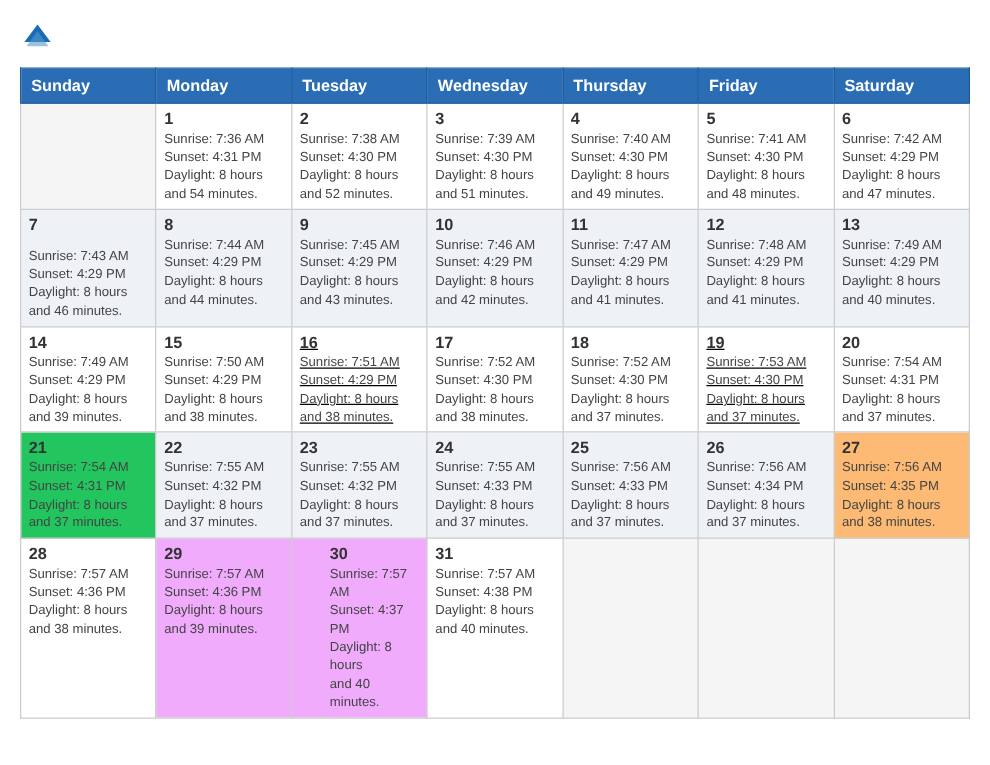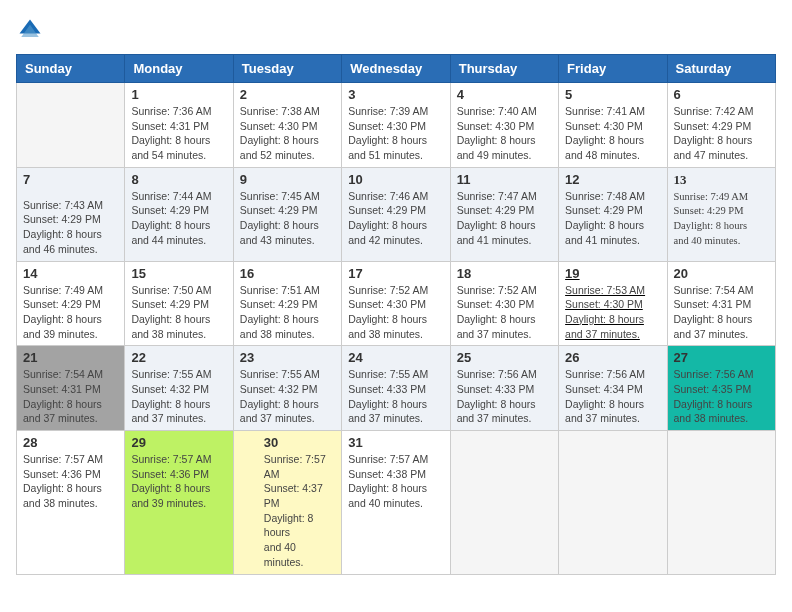--- a/index.html
+++ b/index.html
@@ -206,21 +206,21 @@
 Daylight: 8 hours
 and 41 minutes.</div>
         </td>
         <td style="background: rgb(238, 242, 247);">
           <span class="day-number">12</span>
           <div class="day-info" style="white-space: pre-line;">Sunrise: 7:48 AM
 Sunset: 4:29 PM
 Daylight: 8 hours
 and 41 minutes.</div>
         </td>
-        <td style="background: rgb(238, 242, 247); font-family: Liberation Serif, serif;">
+        <td style="background: rgb(238, 242, 247);">
           <span class="day-number">13</span>
           <div class="day-info" style="white-space: pre-line;">Sunrise: 7:49 AM
 Sunset: 4:29 PM
 Daylight: 8 hours
 and 40 minutes.</div>
         </td>
       </tr>
       <tr>
         <td style="background: rgb(255, 255, 255); margin-top: 10px;">
           <span class="day-number">14</span>
@@ -229,21 +229,21 @@
 Daylight: 8 hours
 and 39 minutes.</div>
         </td>
         <td style="background: rgb(255, 255, 255);">
           <span class="day-number">15</span>
           <div class="day-info" style="white-space: pre-line;">Sunrise: 7:50 AM
 Sunset: 4:29 PM
 Daylight: 8 hours
 and 38 minutes.</div>
         </td>
-        <td style="background: rgb(255, 255, 255);">
+        <td style="background: rgb(255, 255, 255); text-decoration: underline;">
           <span class="day-number">16</span>
           <div class="day-info" style="white-space: pre-line;">Sunrise: 7:51 AM
 Sunset: 4:29 PM
 Daylight: 8 hours
 and 38 minutes.</div>
         </td>
         <td style="background: rgb(255, 255, 255);">
           <span class="day-number">17</span>
           <div class="day-info" style="white-space: pre-line;">Sunrise: 7:52 AM
 Sunset: 4:30 PM
@@ -266,21 +266,21 @@
         </td>
         <td style="background: rgb(255, 255, 255);">
           <span class="day-number">20</span>
           <div class="day-info" style="white-space: pre-line;">Sunrise: 7:54 AM
 Sunset: 4:31 PM
 Daylight: 8 hours
 and 37 minutes.</div>
         </td>
       </tr>
       <tr>
-        <td style="background: #a3a3a3;">
+        <td style="background: #22c55e;">
           <span class="day-number">21</span>
           <div class="day-info" style="white-space: pre-line;">Sunrise: 7:54 AM
 Sunset: 4:31 PM
 Daylight: 8 hours
 and 37 minutes.</div>
         </td>
         <td style="background: rgb(238, 242, 247);">
           <span class="day-number">22</span>
           <div class="day-info" style="white-space: pre-line;">Sunrise: 7:55 AM
 Sunset: 4:32 PM
@@ -308,44 +308,44 @@
 Daylight: 8 hours
 and 37 minutes.</div>
         </td>
         <td style="background: rgb(238, 242, 247); margin-top: 41px;">
           <span class="day-number">26</span>
           <div class="day-info" style="white-space: pre-line;">Sunrise: 7:56 AM
 Sunset: 4:34 PM
 Daylight: 8 hours
 and 37 minutes.</div>
         </td>
-        <td style="background: #14b8a6; margin-top: 16px;">
+        <td style="background: #fdba74; margin-top: 16px;">
           <span class="day-number">27</span>
           <div class="day-info" style="white-space: pre-line;">Sunrise: 7:56 AM
 Sunset: 4:35 PM
 Daylight: 8 hours
 and 38 minutes.</div>
         </td>
       </tr>
       <tr>
         <td style="background: rgb(255, 255, 255);">
           <span class="day-number">28</span>
           <div class="day-info" style="white-space: pre-line;">Sunrise: 7:57 AM
 Sunset: 4:36 PM
 Daylight: 8 hours
 and 38 minutes.</div>
         </td>
-        <td style="background: #bef264; margin-top: 24px;">
+        <td style="background: #f0abfc; margin-top: 24px;">
           <span class="day-number">29</span>
           <div class="day-info" style="white-space: pre-line;">Sunrise: 7:57 AM
 Sunset: 4:36 PM
 Daylight: 8 hours
 and 39 minutes.</div>
         </td>
-        <td style="background: #fef9c3; padding-left: 30px;">
+        <td style="background: #f0abfc; padding-left: 30px;">
           <span class="day-number">30</span>
           <div class="day-info" style="white-space: pre-line;">Sunrise: 7:57 AM
 Sunset: 4:37 PM
 Daylight: 8 hours
 and 40 minutes.</div>
         </td>
         <td style="background: rgb(255, 255, 255);">
           <span class="day-number">31</span>
           <div class="day-info" style="white-space: pre-line;">Sunrise: 7:57 AM
 Sunset: 4:38 PM

